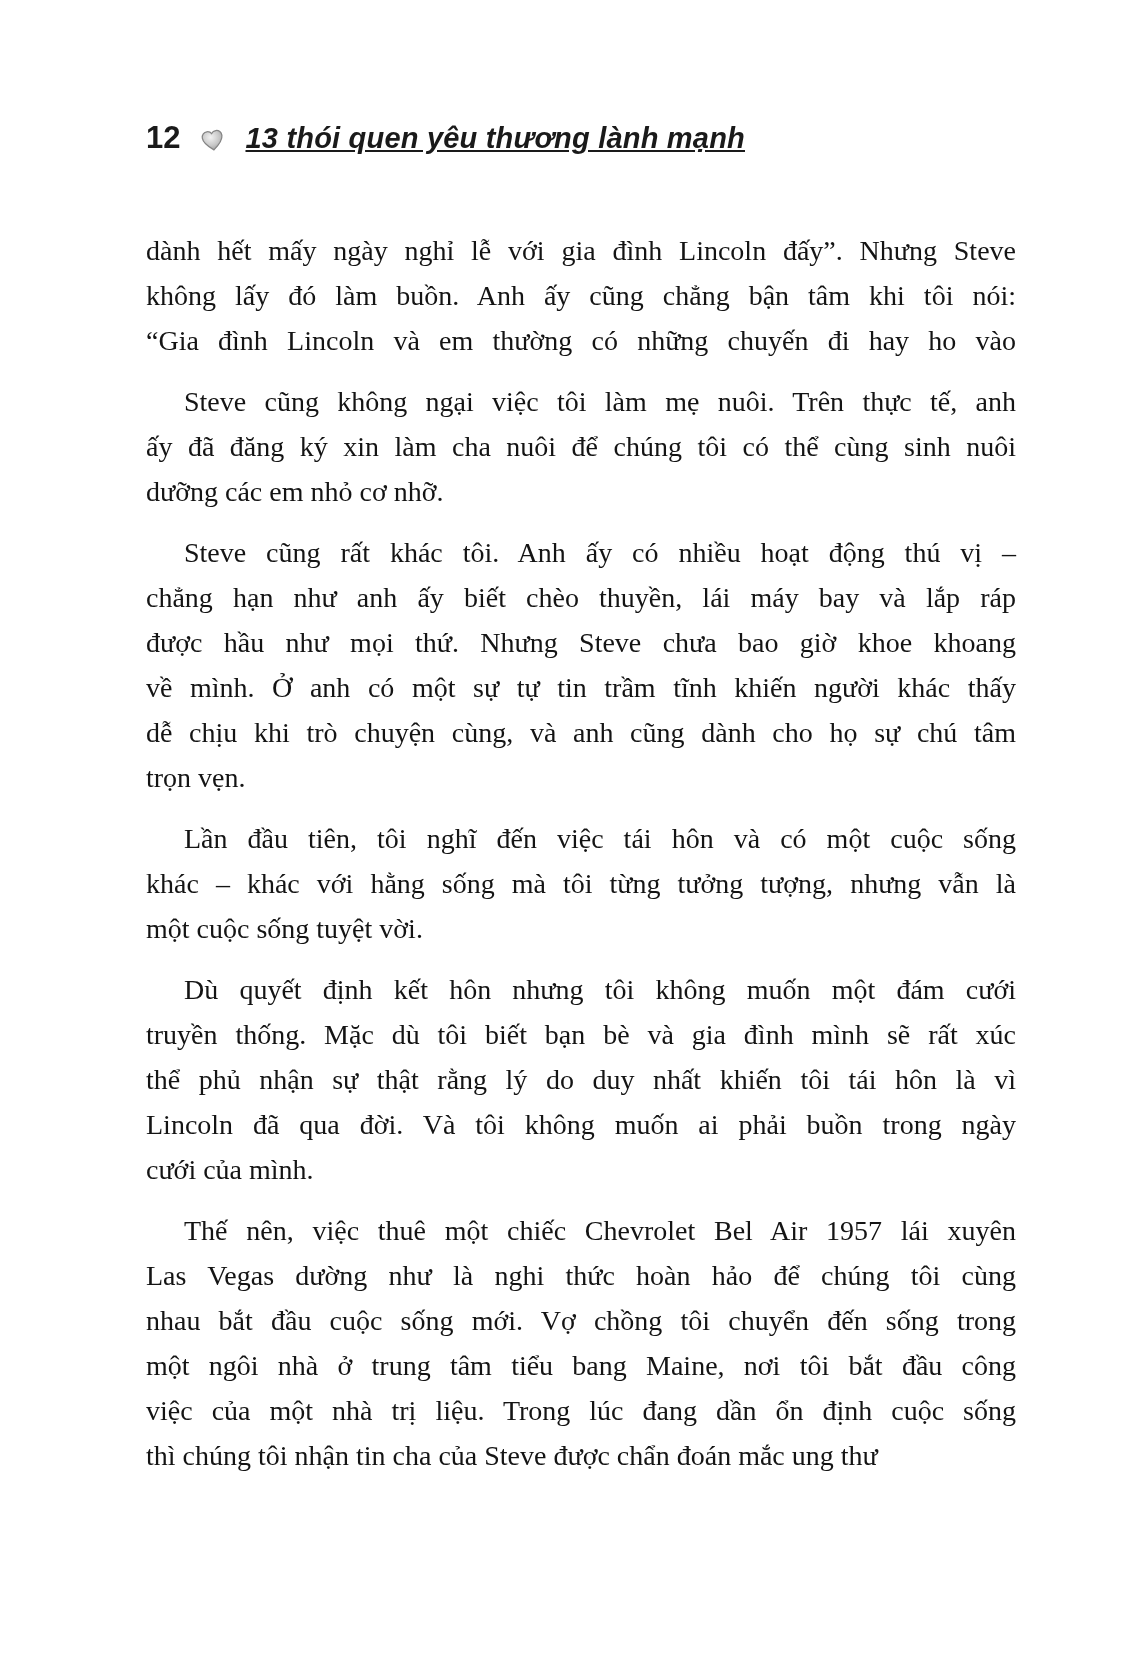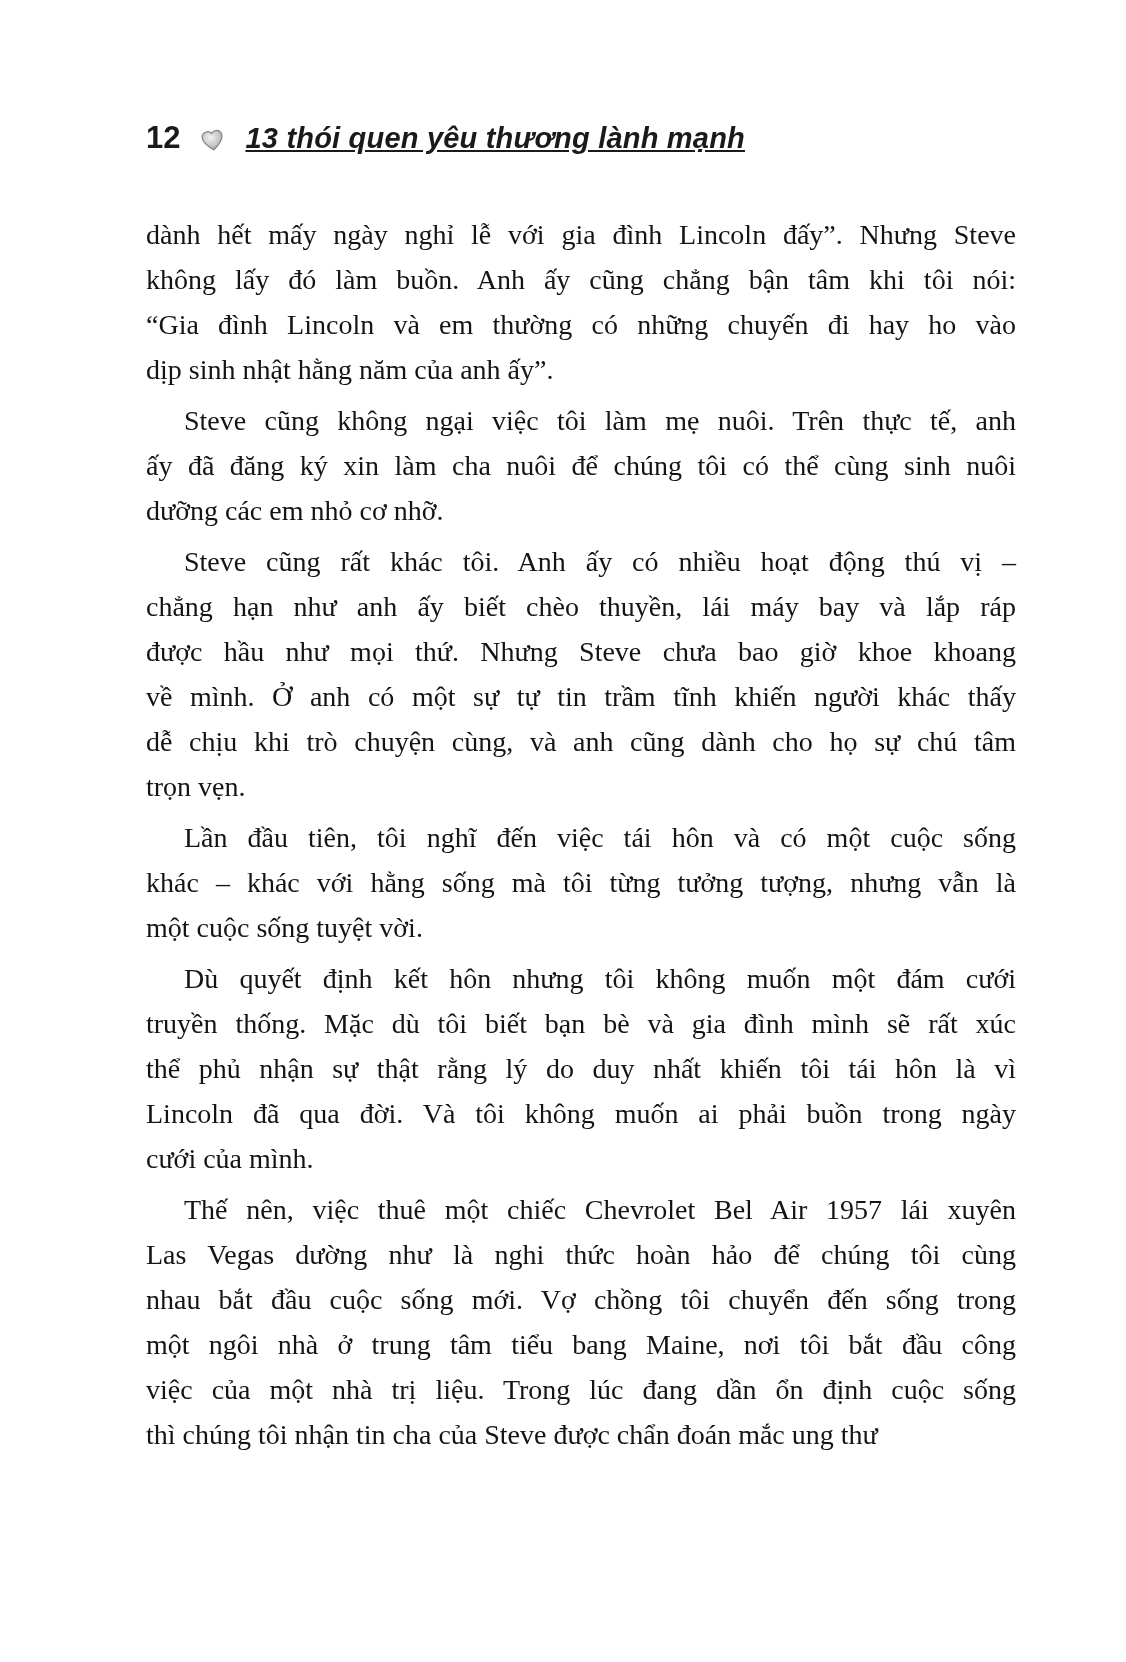--- a/index.html
+++ b/index.html
@@ -46,21 +46,21 @@
     text-decoration: underline;
   }
   .text-body {
     position: absolute;
     left: 146px;
     top: 212px;
     width: 870px;
     color: #141414;
     font-size: 28px;
   }
-  .paragraph { margin: 0 0 6px 0; }
+  .paragraph { margin: 16px 0 6px 0; }
   .line {
     line-height: 45px;
     text-align: justify;
     text-align-last: justify;
     white-space: normal;
   }
   .line.last-line { text-align-last: left; }
   .paragraph.indented .line.first-line { text-indent: 38px; }
 </style>
 </head>
@@ -83,21 +83,20 @@
       </svg>
     </span>
     <span class="running-title">13 thói quen yêu thương lành mạnh</span>
   </header>
 
   <main class="text-body">
       <div class="paragraph">
         <div class="line first-line">dành hết mấy ngày nghỉ lễ với gia đình Lincoln đấy”. Nhưng Steve</div>
         <div class="line">không lấy đó làm buồn. Anh ấy cũng chẳng bận tâm khi tôi nói:</div>
         <div class="line">“Gia đình Lincoln và em thường có những chuyến đi hay ho vào</div>
-        <div class="line last-line">dịp sinh nhật hằng năm của anh ấy”.</div>
       </div>
       <div class="paragraph indented">
         <div class="line first-line">Steve cũng không ngại việc tôi làm mẹ nuôi. Trên thực tế, anh</div>
         <div class="line">ấy đã đăng ký xin làm cha nuôi để chúng tôi có thể cùng sinh nuôi</div>
         <div class="line last-line">dưỡng các em nhỏ cơ nhỡ.</div>
       </div>
       <div class="paragraph indented">
         <div class="line first-line">Steve cũng rất khác tôi. Anh ấy có nhiều hoạt động thú vị –</div>
         <div class="line">chẳng hạn như anh ấy biết chèo thuyền, lái máy bay và lắp ráp</div>
         <div class="line">được hầu như mọi thứ. Nhưng Steve chưa bao giờ khoe khoang</div>

